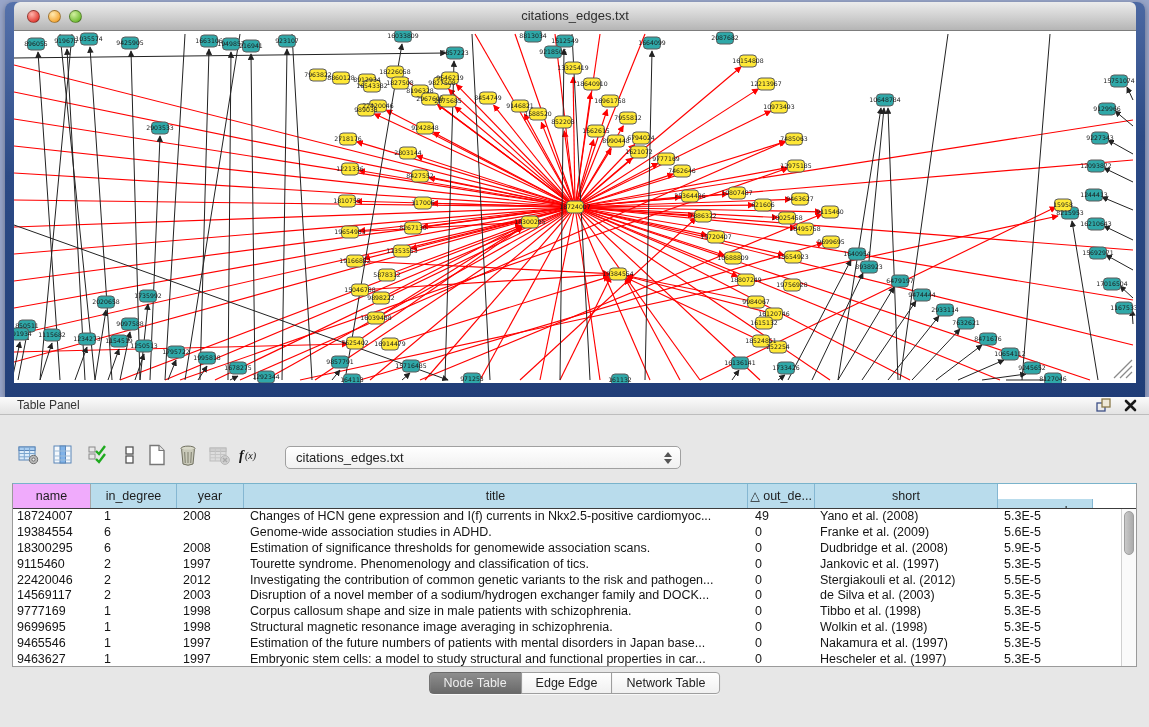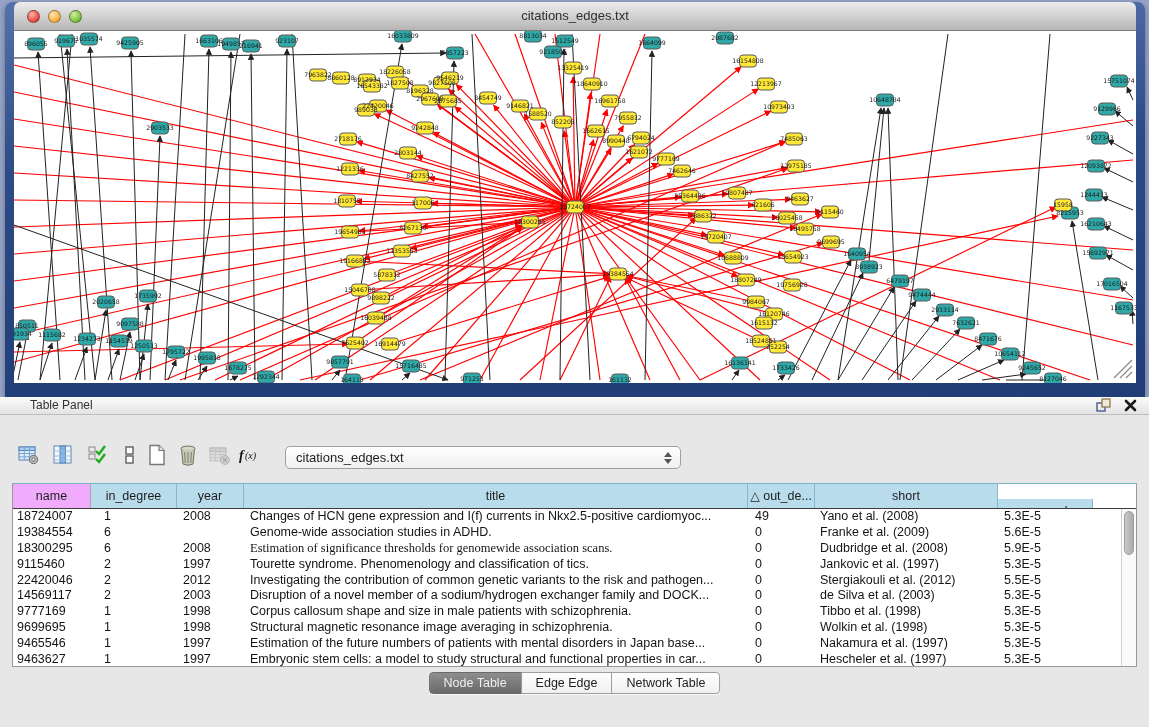--- a/index.html
+++ b/index.html
@@ -18,21 +18,21 @@
   .light{width:13px;height:13px;border-radius:50%;border:1px solid rgba(0,0,0,.35);display:inline-block;}
   .light.red{background:radial-gradient(circle at 35% 30%,#ffb3aa,#e4453c 70%,#b02a22);}
   .light.yellow{background:radial-gradient(circle at 35% 30%,#ffe9b0,#f5ab3d 70%,#c97f16);}
   .light.green{background:radial-gradient(circle at 35% 30%,#d2f0a0,#77bf3a 70%,#4c8d1d);}
   .wtitle{display:block;text-align:center;line-height:28px;font-size:13px;color:#2e2e2e;}
   .canvas{position:relative;width:1122px;height:352px;background:#ffffff;overflow:hidden;}
   
   .tpanel{position:absolute;left:0;top:397px;width:1149px;height:330px;background:#e7e7e7;}
   .tp-head{position:absolute;left:0;top:0;width:100%;height:18px;
     background:linear-gradient(#fbfbfb,#e3e3e3);border-bottom:1px solid #bdbdbd;
-    font-size:12px;color:#333;line-height:17px;padding-left:30px;}
+    font-size:12px;color:#333;line-height:17px;padding-left:17px;}
   .tp-head-icons{position:absolute;right:12px;top:1px;display:flex;align-items:center;gap:12px;}
   .tp-toolbar{position:absolute;left:0;top:44px;width:100%;height:36px;}
   .tbtn{position:absolute;top:2px;width:28px;height:28px;display:flex;align-items:center;justify-content:center;cursor:default;}
   .combo{position:absolute;left:285px;top:5px;width:396px;height:23px;border:1px solid #a0a0a0;border-radius:5px;
     background:linear-gradient(#ffffff,#f0f0f0);font-size:13px;color:#222;line-height:21px;padding-left:10px;}
   .combo .stepper{position:absolute;right:7px;top:3px;width:11px;height:16px;}
   .combo .stepper i{display:block;width:0;height:0;margin:2px auto;}
   .combo .up{border-left:4px solid transparent;border-right:4px solid transparent;border-bottom:5px solid #555;}
   .combo .dn{border-left:4px solid transparent;border-right:4px solid transparent;border-top:5px solid #555;}
   .tp-table{position:absolute;left:12px;top:86px;width:1125px;height:184px;background:#fff;border:1px solid #9a9a9a;border-top:1px solid #79b3cb;}
@@ -632,21 +632,21 @@
             <div class="td" style="width: 67px; padding-left: 6px; margin-top: 16px;">2009</div>
             <div class="td" style="width: 504px; padding-left: 6px;">Genome-wide association studies in ADHD.</div>
             <div class="td" style="width: 67px; padding-left: 7px;">0</div>
             <div class="td" style="width: 183px; padding-left: 5px;">Franke et al. (2009)</div>
             <div class="td" style="width: 95px; padding-left: 6px;">5.6E-5</div>
           </div>
           <div class="tr">
             <div class="td" style="width: 78px; padding-left: 4px;">18300295</div>
             <div class="td" style="width: 86px; padding-left: 13px;">6</div>
             <div class="td" style="width: 67px; padding-left: 6px;">2008</div>
-            <div class="td" style="width: 504px; padding-left: 6px; font-family: Liberation Serif, serif;">Estimation of significance thresholds for genomewide association scans.</div>
+            <div class="td" style="width: 504px; padding-left: 6px;">Estimation of significance thresholds for genomewide association scans.</div>
             <div class="td" style="width: 67px; padding-left: 7px;">0</div>
             <div class="td" style="width: 183px; padding-left: 5px;">Dudbridge et al. (2008)</div>
             <div class="td" style="width: 95px; padding-left: 6px;">5.9E-5</div>
           </div>
           <div class="tr">
             <div class="td" style="width: 78px; padding-left: 4px;">9115460</div>
             <div class="td" style="width: 86px; padding-left: 13px;">2</div>
             <div class="td" style="width: 67px; padding-left: 6px;">1997</div>
             <div class="td" style="width: 504px; padding-left: 6px;">Tourette syndrome. Phenomenology and classification of tics.</div>
             <div class="td" style="width: 67px; padding-left: 7px;">0</div>

